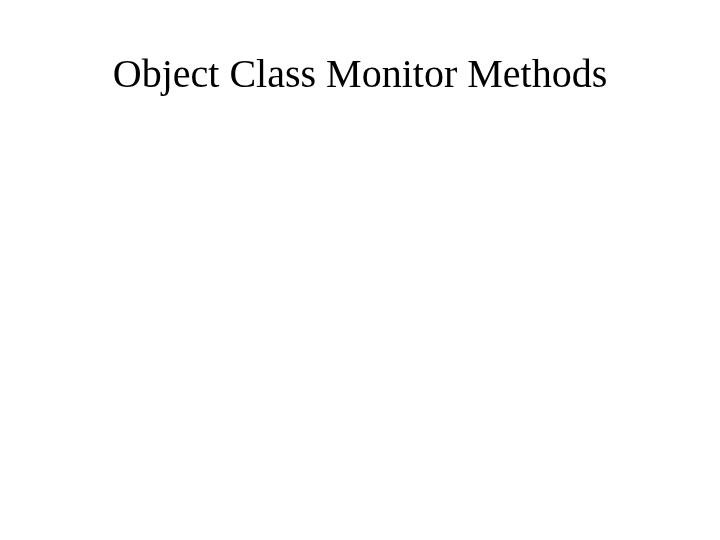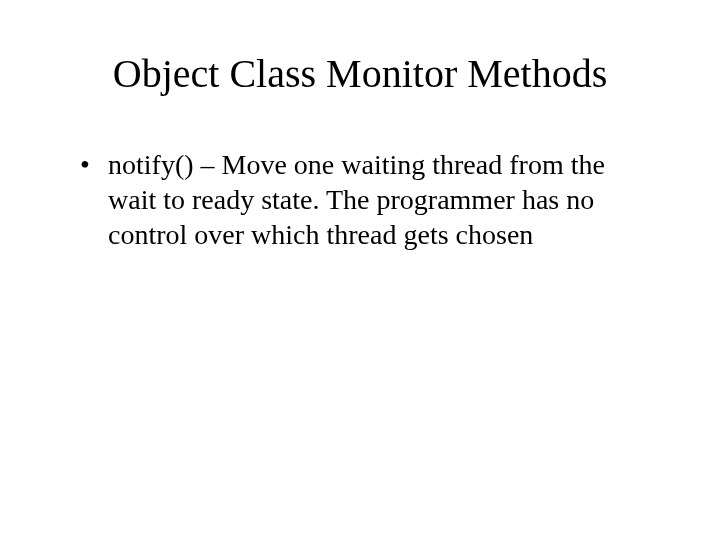--- a/index.html
+++ b/index.html
@@ -43,15 +43,14 @@
     font-size: 28px;
     line-height: 1.25;
   }
 </style>
 </head>
 <body>
 
 <div class="slide">
   <h1 class="title">Object Class Monitor Methods</h1>
   <ul class="bullets">
-    <li>notify() – Move one waiting thread from the wait to ready state. The programmer has no control over which thread gets chosen</li>
   </ul>
 </div>
 
 </body></html>

